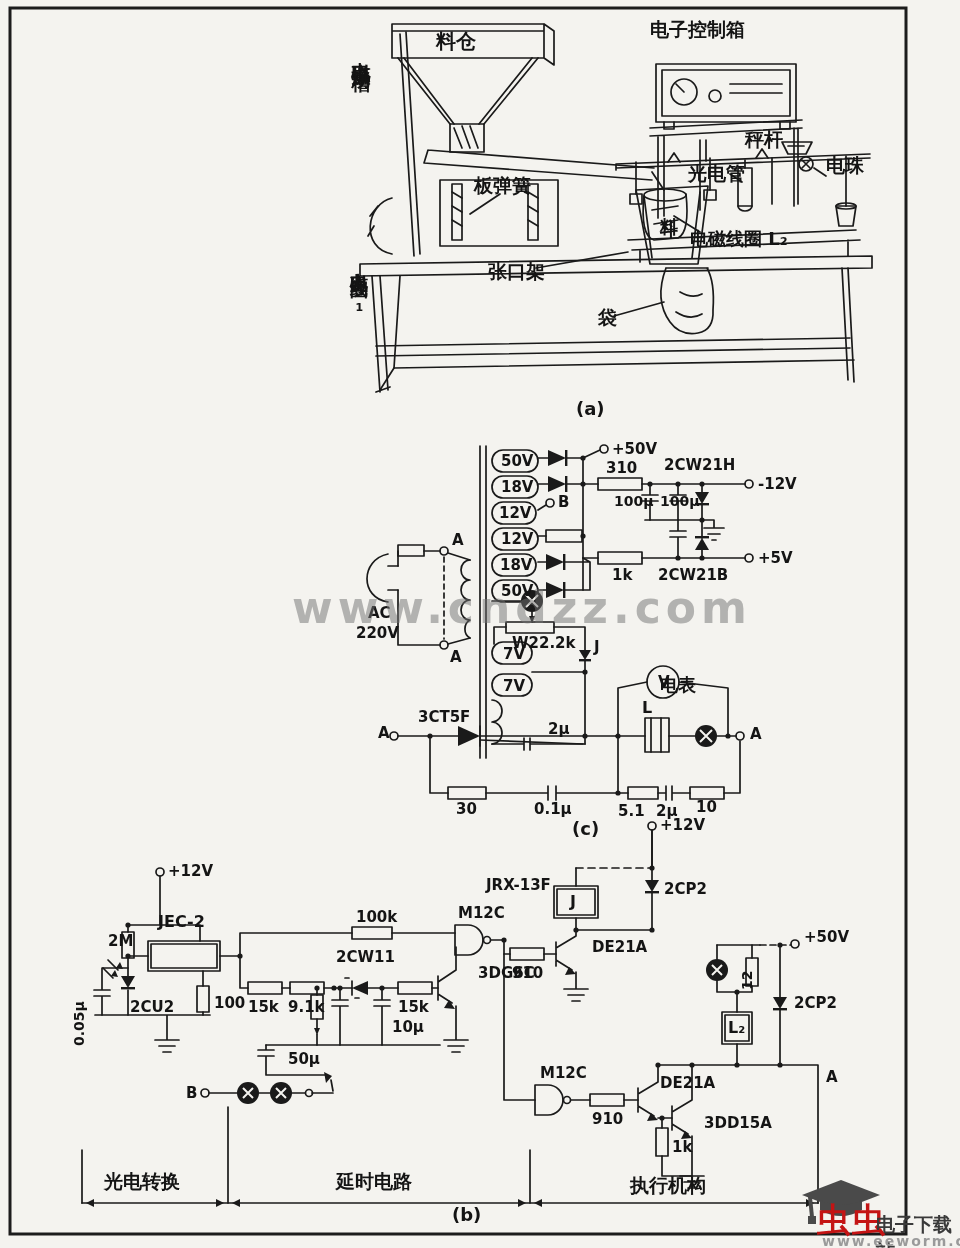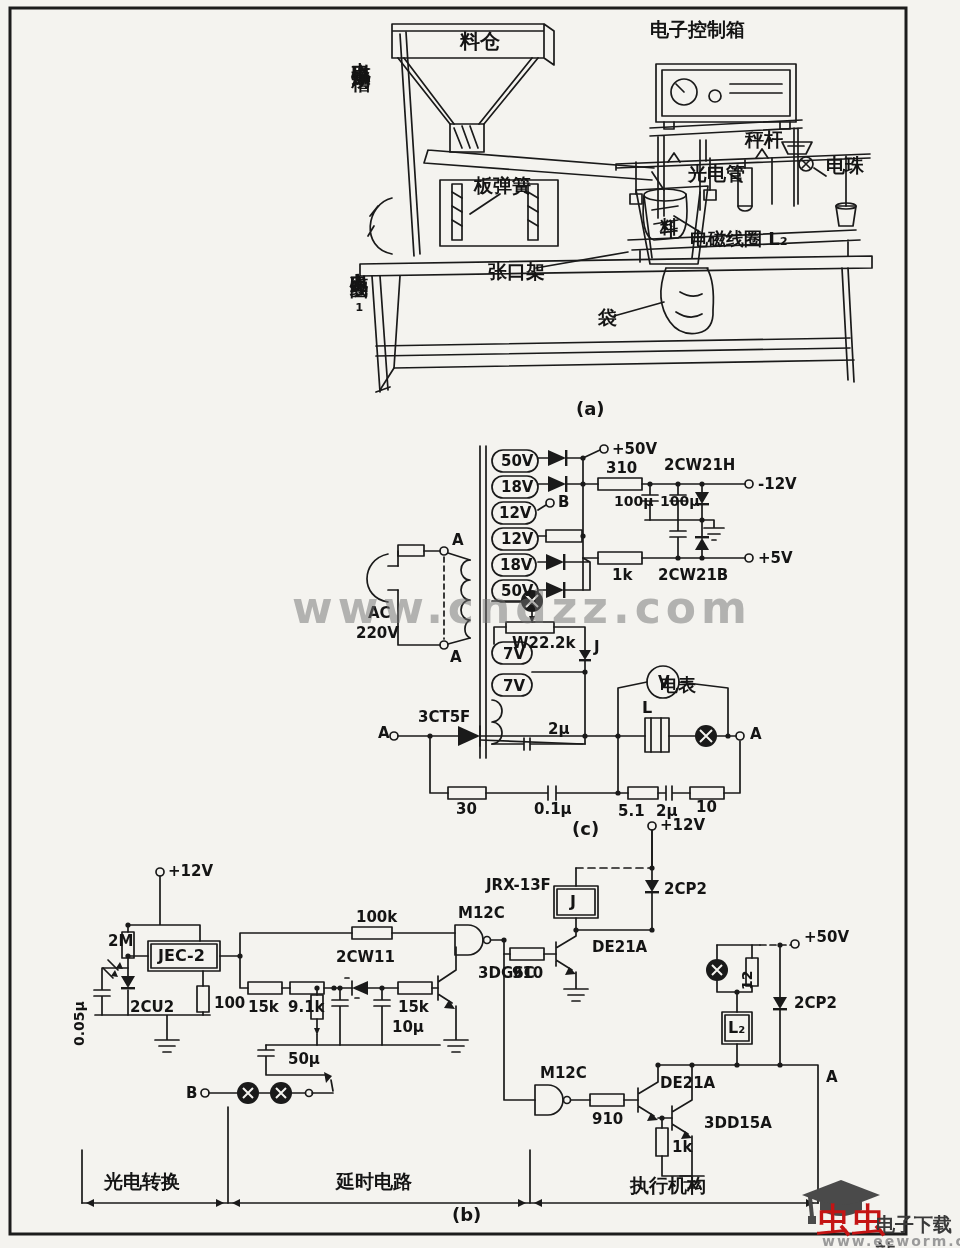--- a/index.html
+++ b/index.html
@@ -328,21 +328,21 @@
 
   <g fill="#4a4a4a" stroke="none">
     <path d="M841,1180 L880,1195 L841,1210 L802,1195 z"></path>
     <path d="M820,1200 v10 q21,12 42,0 v-10 q-21,10 -42,0 z"></path>
     <path d="M808,1197 l2,20 l4,0 l-2,-20 z"></path>
     <rect x="808" y="1216" width="8" height="8"></rect>
   </g>
 </svg>
 
 
-<div class="lbl s20" style="left:460px;top:31px">料仓</div>
+<div class="lbl s20" style="left:436px;top:31px">料仓</div>
 <div class="lbl s19 vert" style="left:352px;top:46px">电磁振动槽</div>
 <div class="lbl s19" style="left:474px;top:176px">板弹簧</div>
 <div class="lbl s19" style="left:650px;top:20px">电子控制箱</div>
 <div class="lbl s19" style="left:745px;top:130px">秤杆</div>
 <div class="lbl s19" style="left:688px;top:164px">光电管</div>
 <div class="lbl s19" style="left:826px;top:156px">电珠</div>
 <div class="lbl s18" style="left:690px;top:230px">电磁线圈 L₂</div>
 <div class="lbl s18 vert" style="left:350px;top:258px">电磁线圈L₁</div>
 <div class="lbl s19" style="left:488px;top:262px">张口架</div>
 <div class="lbl s18 vert" style="left:660px;top:202px">料斗</div>
@@ -382,21 +382,21 @@
 <div class="lbl s15" style="left:750px;top:727px">A</div>
 <div class="lbl s15" style="left:456px;top:802px">30</div>
 <div class="lbl s15" style="left:534px;top:802px">0.1μ</div>
 <div class="lbl s15" style="left:618px;top:804px">5.1</div>
 <div class="lbl s15" style="left:656px;top:804px">2μ</div>
 <div class="lbl s15" style="left:696px;top:800px">10</div>
 <div class="lbl s18" style="left:572px;top:820px">(c)</div>
 
 <div class="lbl s15" style="left:168px;top:864px">+12V</div>
 <div class="lbl s15" style="left:108px;top:934px">2M</div>
-<div class="lbl s16" style="left:158px;top:948px">JEC-2</div>
+<div class="lbl s16" style="left:158px;top:914px">JEC-2</div>
 <div class="lbl s14 rot" style="left:72px;top:1046px">0.05μ</div>
 <div class="lbl s15" style="left:130px;top:1000px">2CU2</div>
 <div class="lbl s15" style="left:214px;top:996px">100</div>
 <div class="lbl s15" style="left:248px;top:1000px">15k</div>
 <div class="lbl s15" style="left:288px;top:1000px">9.1k</div>
 <div class="lbl s15" style="left:356px;top:910px">100k</div>
 <div class="lbl s15" style="left:336px;top:950px">2CW11</div>
 <div class="lbl s15" style="left:398px;top:1000px">15k</div>
 <div class="lbl s15" style="left:392px;top:1020px">10μ</div>
 <div class="lbl s15" style="left:288px;top:1052px">50μ</div>

